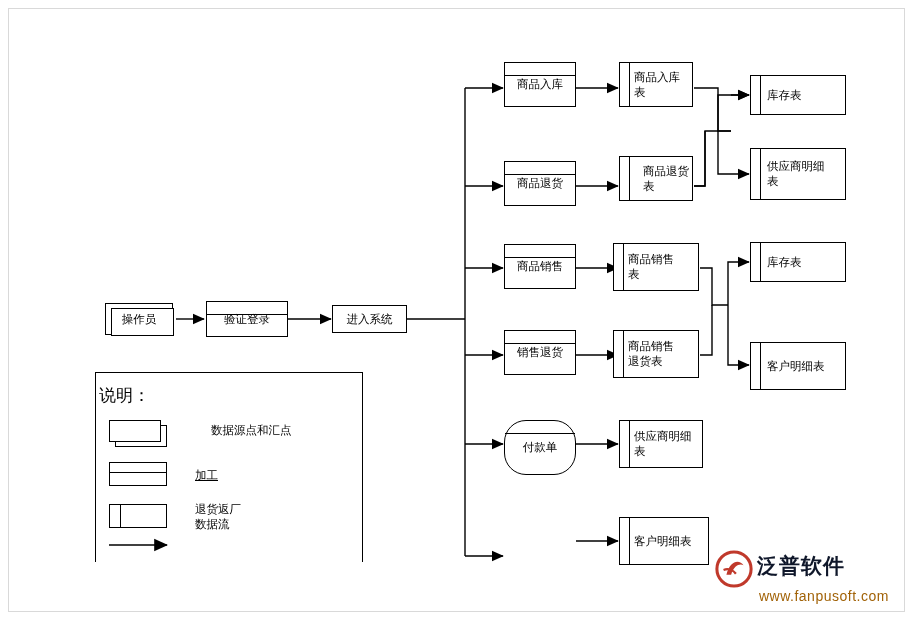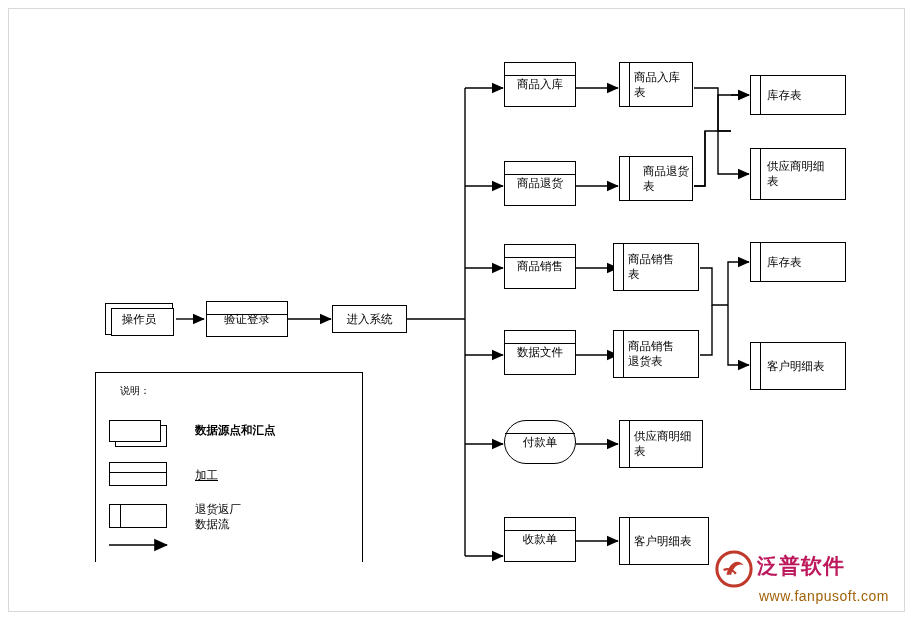--- a/index.html
+++ b/index.html
@@ -96,22 +96,22 @@
     background: #000000;
   }
   #legend .box-right {
     position: absolute;
     left: 267px; top: 0;
     width: 1px; height: 190px;
     background: #000000;
   }
   #legend .title {
     position: absolute;
-    left: 25px; top: 12px;
-    font-size: 10px;
+    left: 4px; top: 12px;
+    font-size: 17px;
   }
   .lg-row-label {
     position: absolute;
     font-size: 11.5px;
     line-height: 15px;
     white-space: pre-line;
   }
   .lg-shape {
     position: absolute;
     border: 1px solid #000000;
@@ -146,21 +146,21 @@
     right: 18px; bottom: 14px;
     width: 180px;
     height: 56px;
     z-index: 5;
   }
   #watermark .wm-text {
     position: absolute;
     left: 42px; top: 2px;
     font-size: 21px;
     font-weight: bold;
-    color: #be185d;
+    color: #0f172a;
     letter-spacing: 1px;
   }
   #watermark .wm-url {
     position: absolute;
     left: 44px; top: 38px;
     font-size: 14px;
     color: #a16207;
     letter-spacing: 0.5px;
   }
   #watermark .wm-mark {
@@ -246,30 +246,27 @@
 
   <div class="node proc" style="left:504px; top:161px; width:72px; height:45px;">
     <span>商品退货</span>
   </div>
 
   <div class="node proc" style="left:504px; top:244px; width:72px; height:45px;">
     <span>商品销售</span>
   </div>
 
   <div class="node proc" style="left:504px; top:330px; width:72px; height:45px;">
-    <span>数据文件</span>
-  </div>
-
-  <div class="node proc" style="left:504px; top:420px; width:72px; height:44px;border-radius:22px;">
+    <span>销售退货</span>
+  </div>
+
+  <div class="node proc" style="left:504px; top:420px; width:72px; height:55px;border-radius:22px;">
     <span>付款单</span>
   </div>
 
-  <div class="node proc" style="left:504px; top:517px; width:72px; height:45px;">
-    <span>收款单</span>
-  </div>
 
   <div class="node store" style="left:619px; top:62px; width:74px; height:45px; justify-content:flex-start; padding-left:14px; text-align:left;">
     <span>商品入库
 表</span>
   </div>
 
   <div class="node store" style="left:619px; top:156px; width:74px; height:45px; justify-content:flex-start; padding-left:23px; text-align:left;">
     <span>商品退货
 表</span>
   </div>
@@ -311,21 +308,21 @@
   </div>
 
   <div id="legend">
     <div class="box-top"></div>
     <div class="box-left"></div>
     <div class="box-right"></div>
 
     <div class="title">说明：</div>
 
     <div class="lg-shape sinkshape" style="left:14px; top:48px; width:52px; height:22px;"></div>
-    <div class="lg-row-label" style="left:100px; top:51px;font-weight:bold;">数据源点和汇点</div>
+    <div class="lg-row-label" style="left:116px; top:51px;">数据源点和汇点</div>
 
     <div class="lg-shape procshape" style="left:14px; top:90px; width:58px; height:24px;"></div>
     <div class="lg-row-label" style="left:100px; top:96px;text-decoration:underline;">加工</div>
 
     <div class="lg-shape storeshape" style="left:14px; top:132px; width:58px; height:24px;"></div>
     <div class="lg-row-label" style="left:100px; top:130px;">退货返厂
 数据流</div>
 
     <svg style="position:absolute; left:12px; top:165px; width:70px; height:16px;" xmlns="http://www.w3.org/2000/svg">
       <defs>

